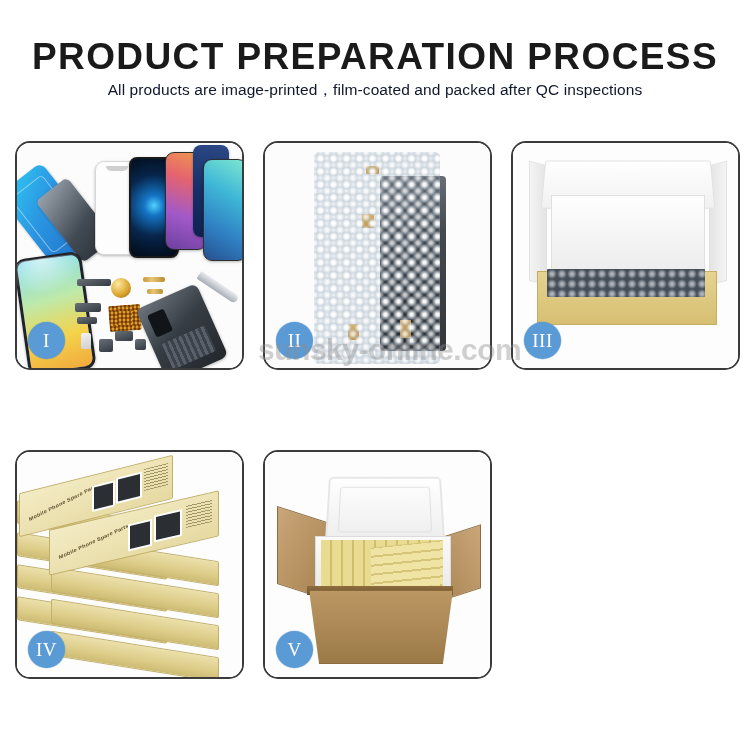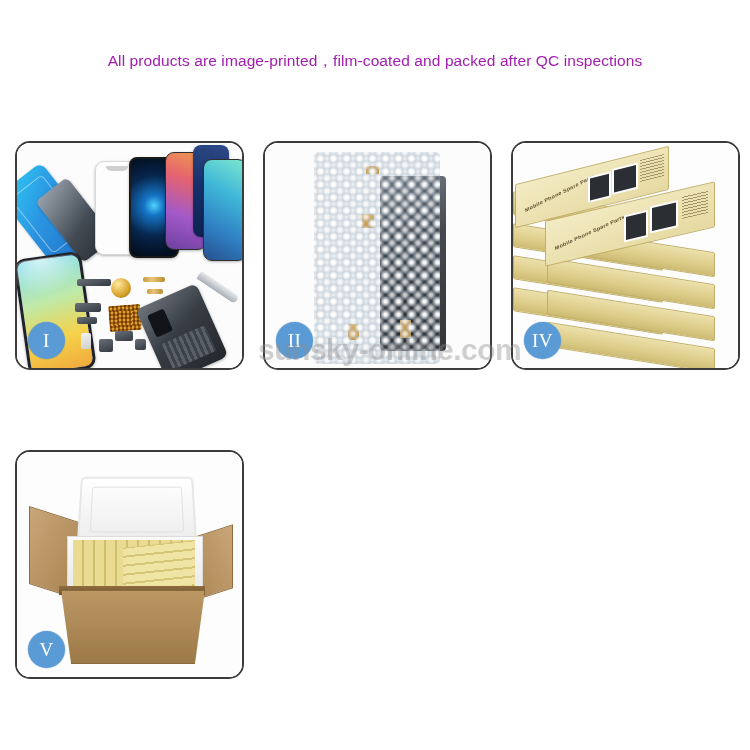--- a/index.html
+++ b/index.html
@@ -28,22 +28,22 @@
     letter-spacing: 1.4px;
     color: #1a1a1a;
     line-height: 1.0;
     margin: 0;
     white-space: nowrap;
   }
   .sub-title {
     font-family: "Liberation Sans", sans-serif;
     font-size: 15.5px;
     font-weight: 400;
-    color: #a21caf;
-    margin: 13px 0 0 0;
+    color: #0f172a;
+    margin: 5px 0 0 0;
     letter-spacing: 0.1px;
     white-space: nowrap;
   }
 
   
   .grid {
     position: absolute;
     top: 141px;
     left: 15px;
     width: 722px;
@@ -436,20 +436,21 @@
   .p6-tape-b {
     position:absolute; left:58px; top:155px; width:17px; height:20px;
     background:#9b7b4c; opacity:.9;
     transform: skewY(15deg);
   }
 </style>
 </head>
 <body>
 
 <div class="header">
+  <h1 class="main-title">PRODUCT PREPARATION PROCESS</h1>
   <p class="sub-title">All products are image-printed，film-coated and packed after QC inspections</p>
 </div>
 
 <div class="grid">
 
   <div class="panel">
     <div class="panel-stage">
       <div class="p1-bg"></div>
 
       <div class="phone p1-film"></div>
@@ -494,20 +495,32 @@
         <div class="p2-tape" style="left:48px;top:62px;width:12px;height:14px;"></div>
         <div class="p2-tape" style="left:34px;top:172px;width:11px;height:16px;"></div>
         <div class="p2-tape" style="left:86px;top:168px;width:11px;height:18px;"></div>
         <div class="p2-bubbles"></div>
         <div class="p2-bubbles2"></div>
       </div>
     </div>
     <div class="badge">II</div>
   </div>
 
+  <div class="panel">
+    <div class="panel-stage">
+      <div class="p3-bg"></div>
+      <div class="p3-left-flap"></div>
+      <div class="p3-right-flap"></div>
+      <div class="p3-lid"></div>
+      <div class="p3-foam"></div>
+      <div class="p3-boxbody"></div>
+      <div class="p3-boxinner"></div>
+    </div>
+    <div class="badge">III</div>
+  </div>
 
   <div class="panel">
     <div class="panel-stage">
       <div class="p4-bg"></div>
 
       <div class="stackbox" style="left:0px;top:60px;width:148px;height:22px;transform:skewY(9deg);"></div>
       <div class="stackbox" style="left:0px;top:92px;width:148px;height:22px;transform:skewY(9deg);"></div>
       <div class="stackbox" style="left:0px;top:124px;width:148px;height:22px;transform:skewY(9deg);"></div>
       <div class="stackbox" style="left:0px;top:156px;width:148px;height:22px;transform:skewY(9deg);"></div>
 

